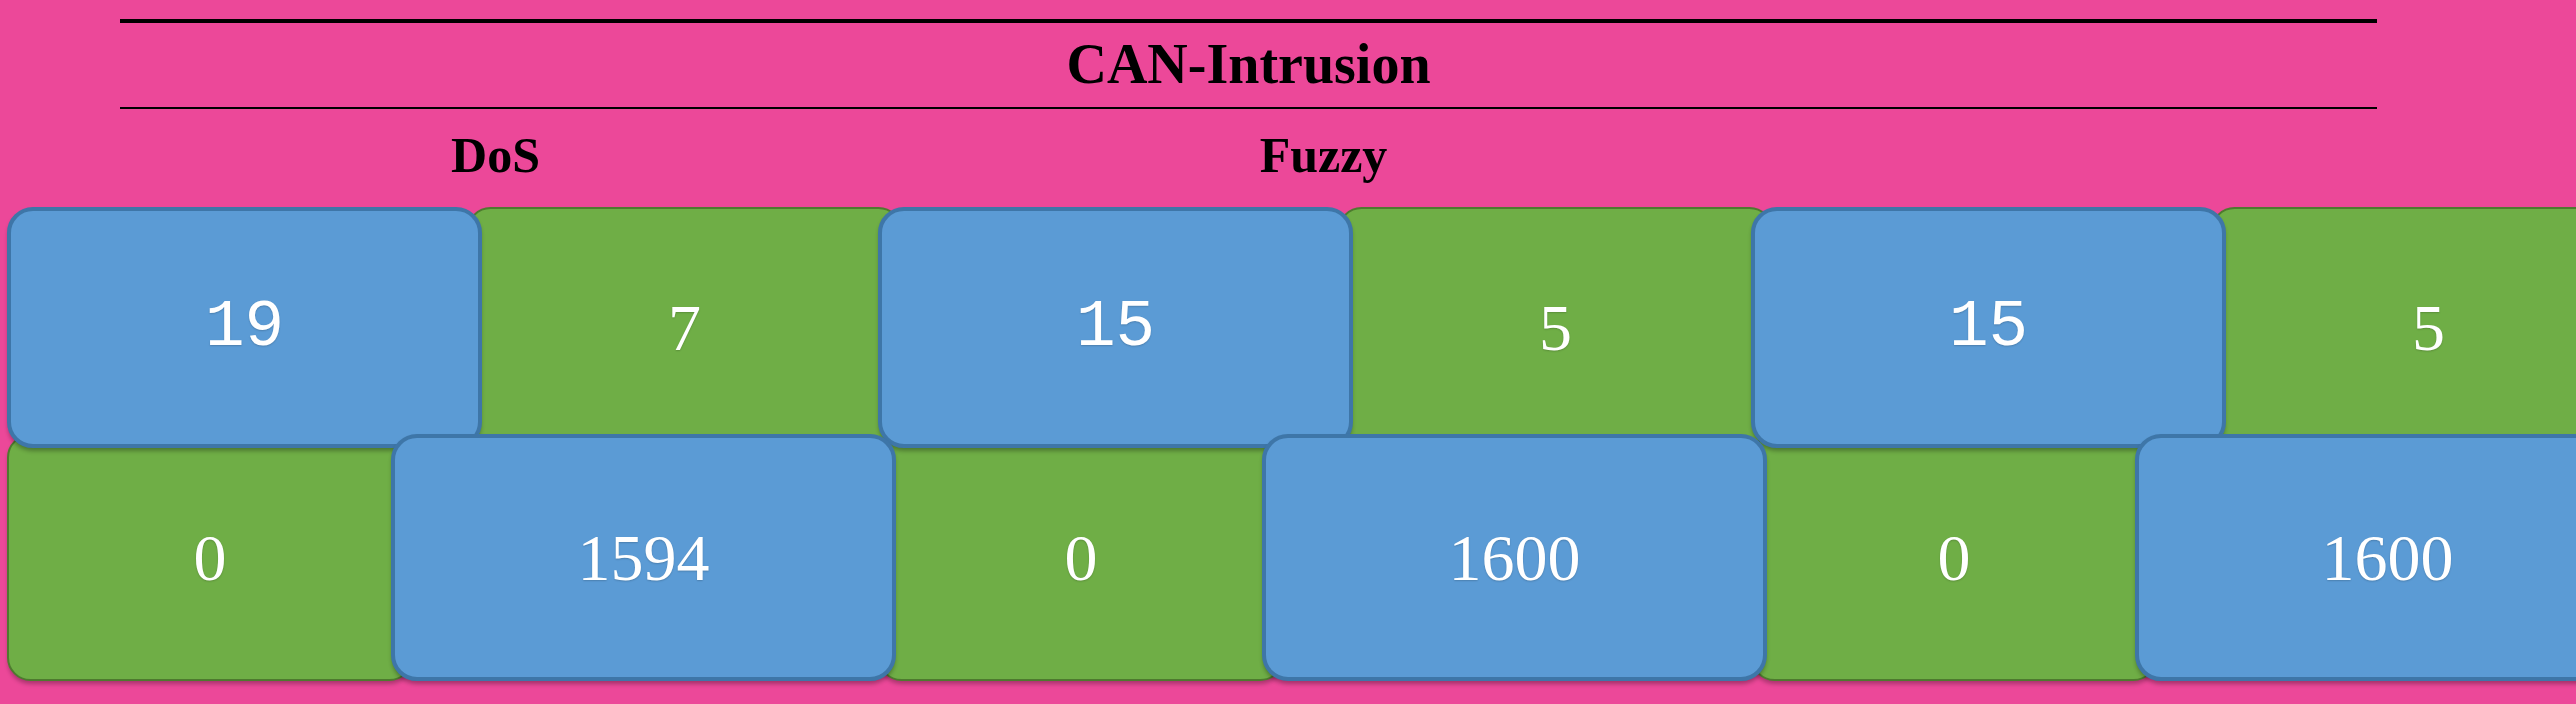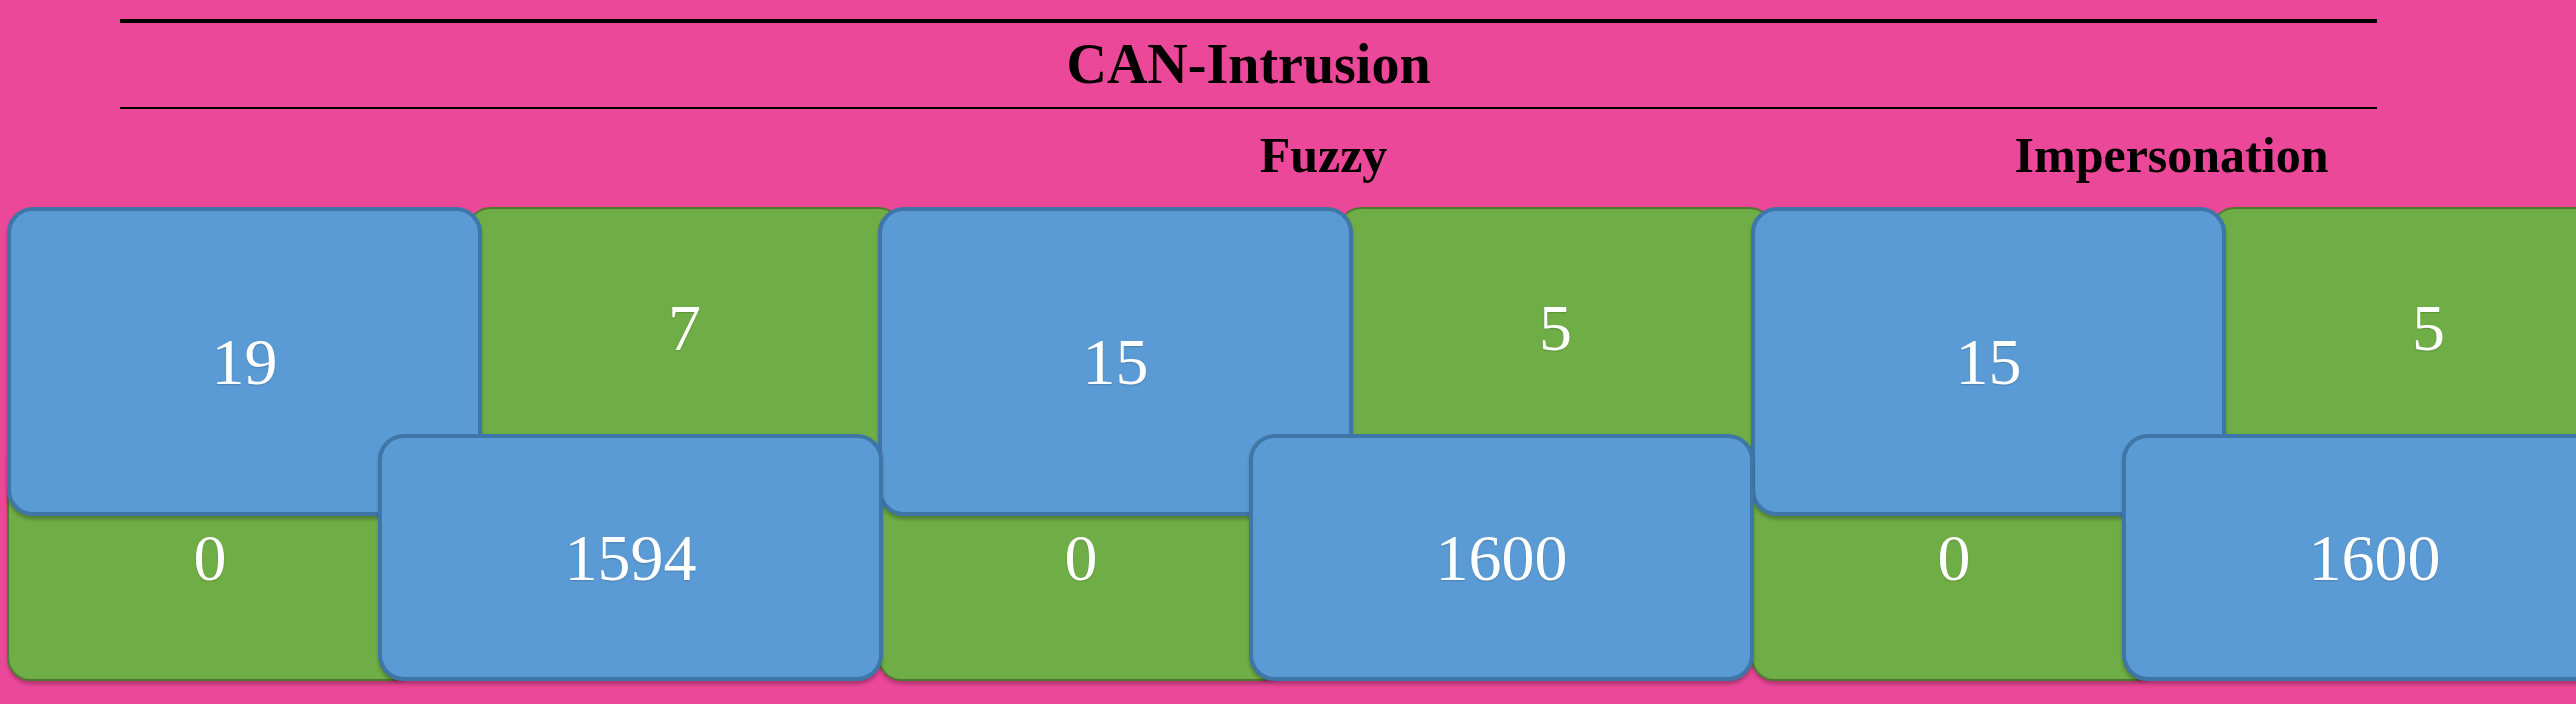--- a/index.html
+++ b/index.html
@@ -85,43 +85,43 @@
 
   .cell.green {
     background: #6FAE46;
     border: 2.9px solid #4E7A2F;
     border-radius: 23.5px;
     box-shadow: 0 3.5px 4.1px -1.2px rgba(0,0,0,0.28);
     z-index: 1;
   }
 
   
-  .cell.tl { left: 0;     top: 0;     width: 475px; height: 309px; }
+  .cell.tl { left: 0;     top: 0;     width: 475px; height: 241px; font-family: Liberation Mono, monospace; }
   .cell.tr { left: 460px; top: 0;     width: 435px; height: 241px; }
   .cell.bl { left: 0;     top: 227px; width: 406px; height: 247px; }
-  .cell.br { left: 371px; top: 227px; width: 505px; height: 247px; }
+  .cell.br { left: 384px; top: 227px; width: 505px; height: 247px; }
 
   
   .cell.tr { z-index: 1; }
   .cell.bl { z-index: 1; }
   .cell.tl { z-index: 3; }
   .cell.br { z-index: 4; }
 </style>
 </head>
 <body>
 
 <div id="page">
 
   <div class="rule rule-top"></div>
   <div class="rule rule-bottom"></div>
 
   <div class="suite-title">CAN-Intrusion</div>
 
+  <div class="col-header" style="left:123px; width:745px;">DoS</div>
   <div class="col-header" style="left:951px; width:745px;font-family:Liberation Serif, serif;">Fuzzy</div>
-  <div class="col-header" style="left:1796px; width:751px;">Impersonation</div>
 
   <div class="matrix" style="left:7px; width:896px;">
     <div class="cell green tr">7</div>
     <div class="cell green bl">0</div>
     <div class="cell blue tl">19</div>
     <div class="cell blue br">1594</div>
   </div>
 
   <div class="matrix" style="left:878px; width:896px;">
     <div class="cell green tr">5</div>

